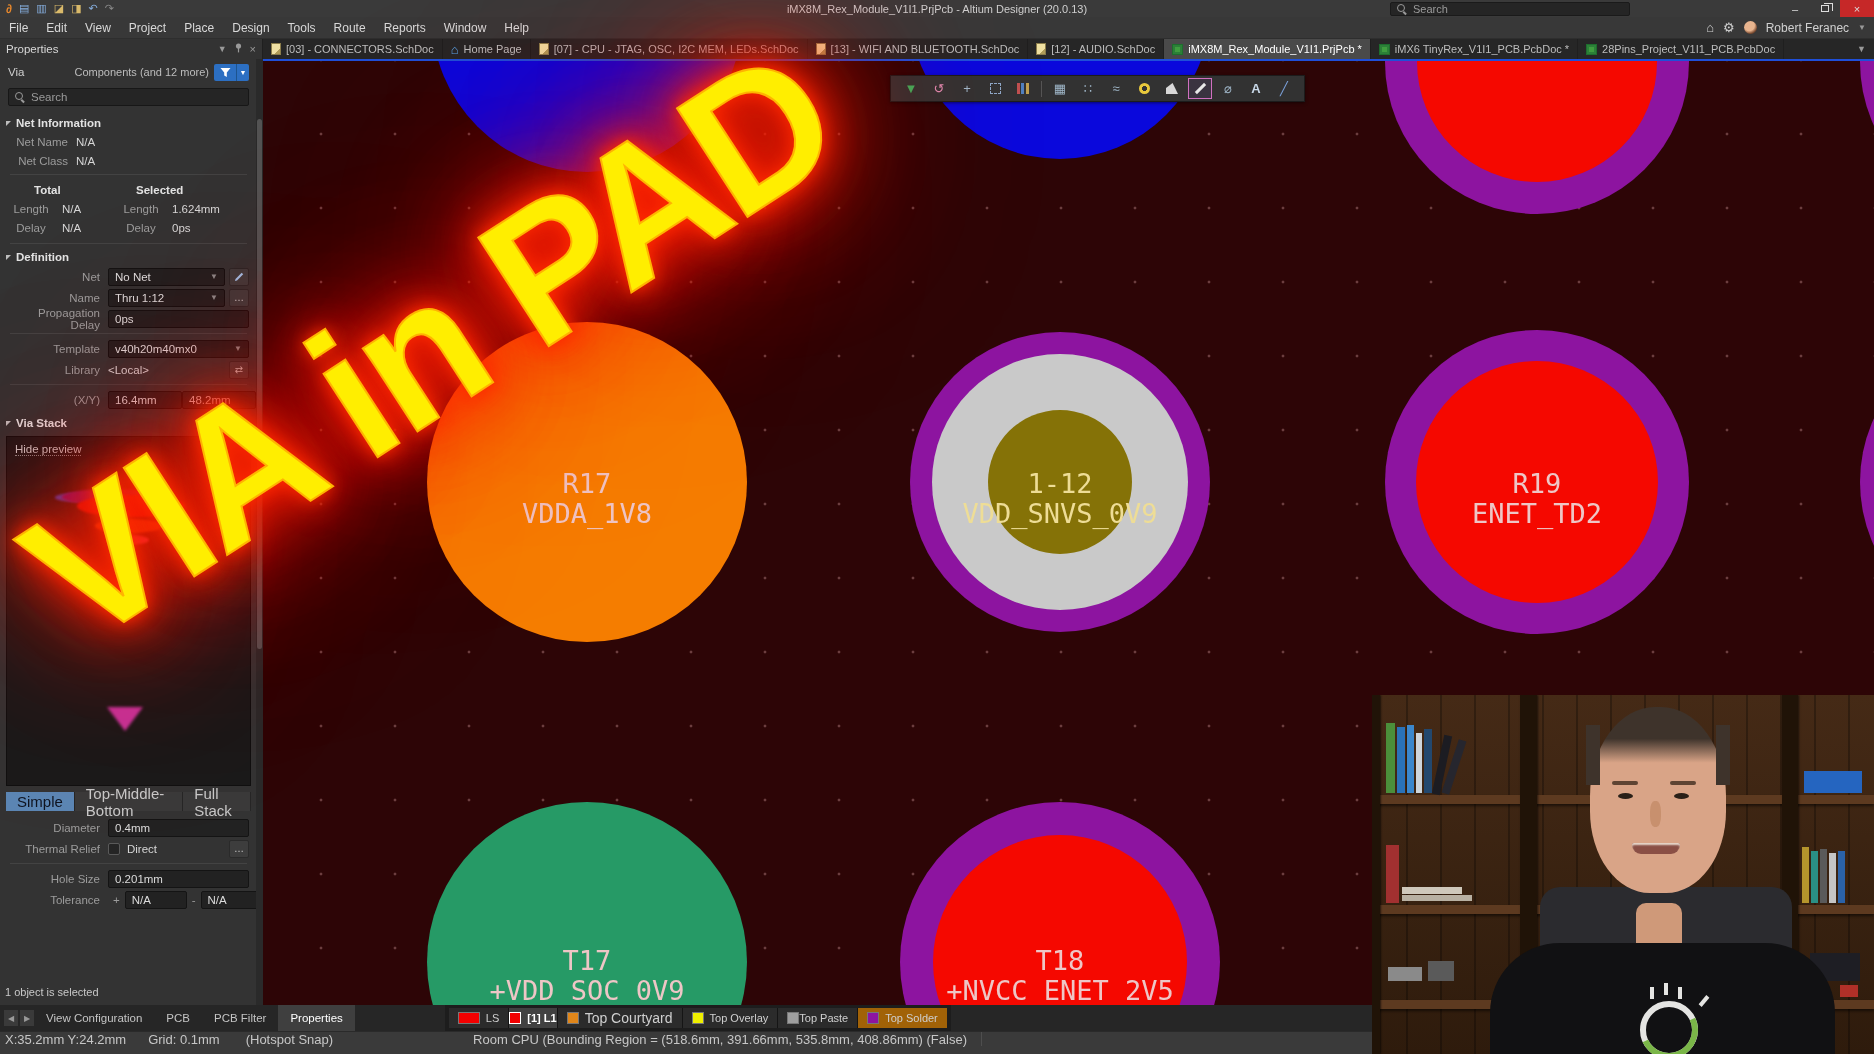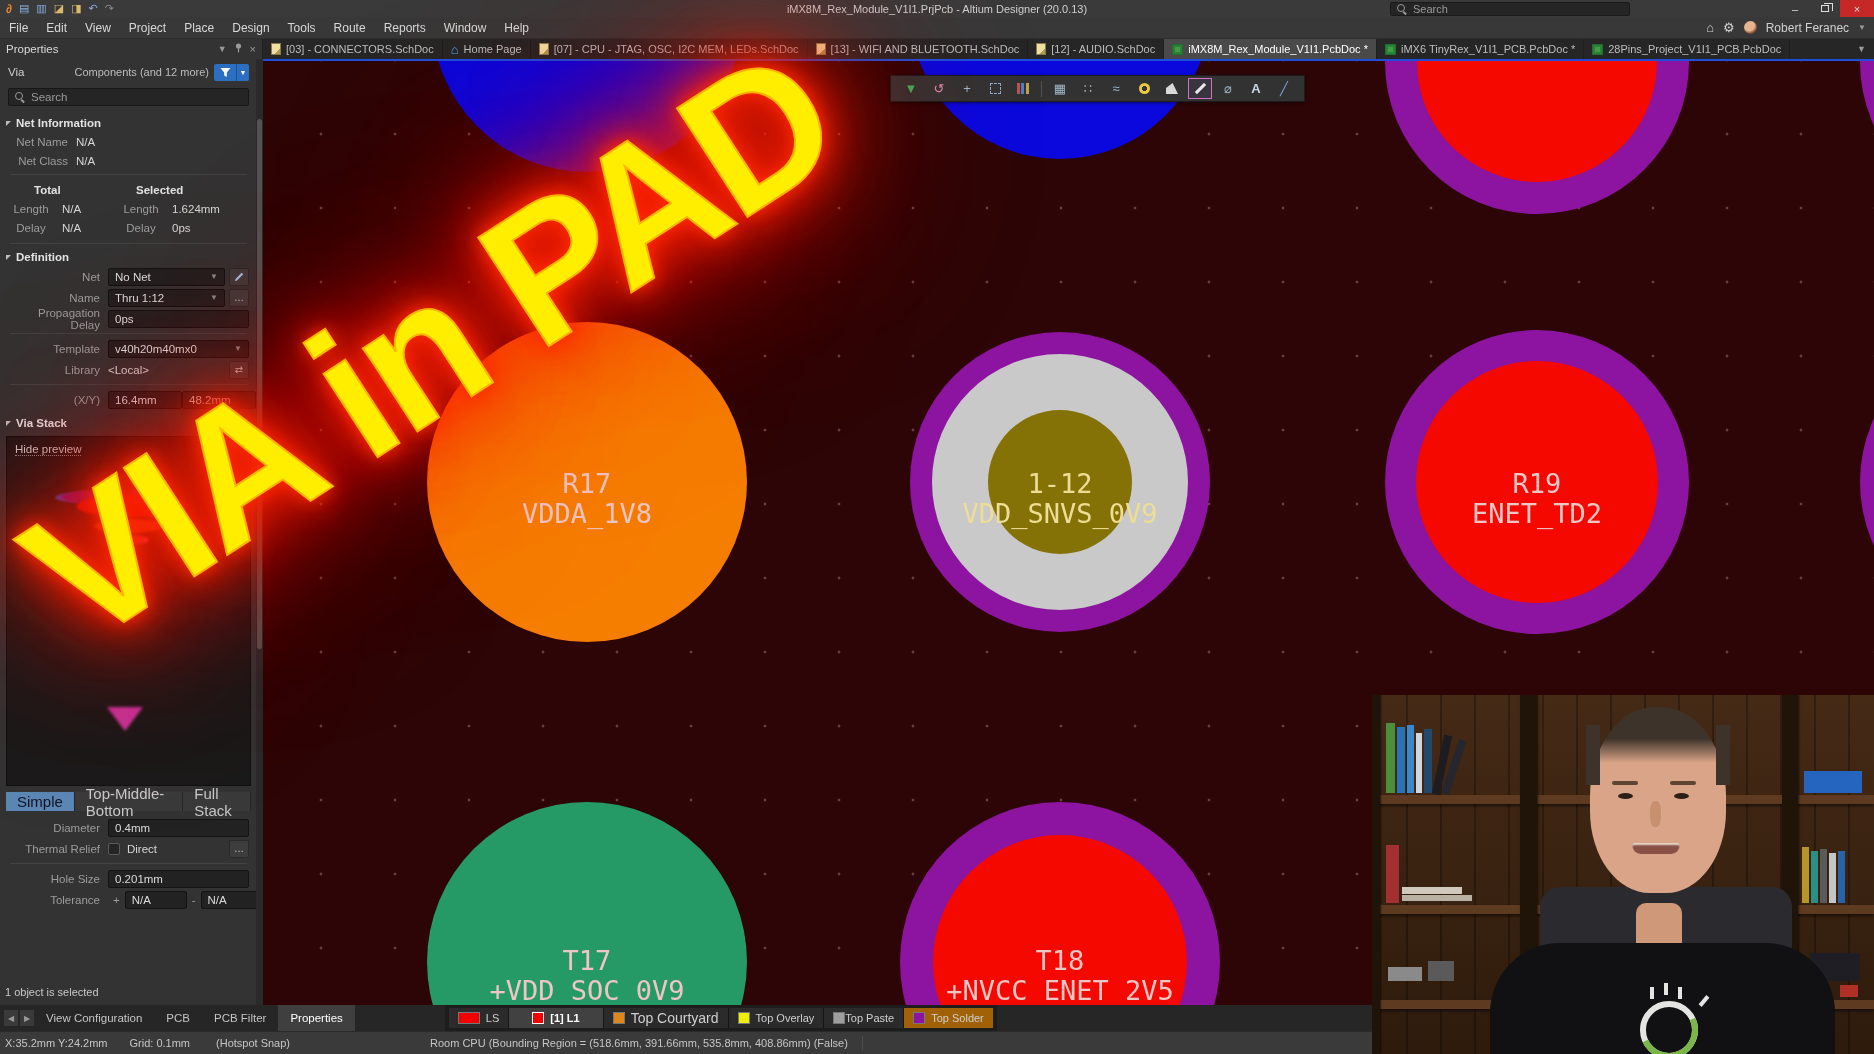--- a/index.html
+++ b/index.html
@@ -266,21 +266,21 @@
       <div class="doc-tab">
         <span class="ic-sch"></span>
         <span>[13] - WIFI AND BLUETOOTH.SchDoc</span>
       </div>
       <div class="doc-tab">
         <span class="ic-sch"></span>
         <span>[12] - AUDIO.SchDoc</span>
       </div>
       <div class="doc-tab active">
         <span class="ic-pcb"></span>
-        <span>iMX8M_Rex_Module_V1I1.PcbDoc *</span>
+        <span>iMX8M_Rex_Module_V1I1.PrjPcb *</span>
       </div>
       <div class="doc-tab">
         <span class="ic-pcb"></span>
         <span>iMX6 TinyRex_V1I1_PCB.PcbDoc *</span>
       </div>
       <div class="doc-tab">
         <span class="ic-pcb"></span>
         <span>28Pins_Project_V1I1_PCB.PcbDoc</span>
       </div>
       <span class="tabs-chevron">▼</span>
@@ -537,21 +537,21 @@
     <span style="padding:0 12px;font-size:11.5px;color:#c4c4c4;cursor:pointer">View Configuration</span>
     <span style="padding:0 12px;font-size:11.5px;color:#c4c4c4;cursor:pointer">PCB</span>
     <span style="padding:0 12px;font-size:11.5px;color:#c4c4c4;cursor:pointer">PCB Filter</span>
     <span style="padding:0 12px;font-size:11.5px;color:#fff;background:#3f3f3f;height:26px;display:flex;align-items:center;cursor:pointer">Properties</span>
 
     <div style="margin-left:90px;display:flex;align-items:center;height:26px;background:#1d1d1d;padding:0 4px">
       <span style="display:flex;align-items:center;gap:6px;height:20px;padding:0 9px;background:#2b2b2b;border-right:1px solid #151515;cursor:pointer">
         <span style="width: 22px; height: 12px; border: 1px solid rgb(119, 119, 119); background: rgb(242, 0, 0);"></span>
         <span style="font-size:11px;color:#cfcfcf">LS</span>
       </span>
-      <span style="display:flex;align-items:center;gap:6px;height:20px;padding:0 23px;background:#414141;border-right:1px solid #151515;cursor:pointer">
+      <span style="display:flex;align-items:center;gap:6px;height:20px;padding:0 0;background:#414141;border-right:1px solid #151515;cursor:pointer">
         <span style="width: 12px; height: 12px; border: 1px solid rgb(255, 255, 255); background: rgb(242, 0, 0);"></span>
         <span style="font-size:11px;color:#fff;font-weight:bold">[1] L1</span>
       </span>
       <span style="display:flex;align-items:center;gap:6px;height:20px;padding:0 9px;background:#2b2b2b;border-right:1px solid #151515;cursor:pointer">
         <span style="width: 12px; height: 12px; border: 1px solid rgb(119, 119, 119); background: rgb(224, 134, 26);"></span>
         <span style="font-size:14px;color:#cfcfcf">Top Courtyard</span>
       </span>
       <span style="display:flex;align-items:center;gap:6px;height:20px;padding:0 9px;background:#2b2b2b;border-right:1px solid #151515;cursor:pointer">
         <span style="width: 12px; height: 12px; border: 1px solid rgb(119, 119, 119); background: rgb(239, 239, 0);"></span>
         <span style="font-size:11px;color:#cfcfcf">Top Overlay</span>
@@ -560,21 +560,21 @@
         <span style="width: 12px; height: 12px; border: 1px solid rgb(119, 119, 119); background: rgb(158, 158, 158);"></span>
         <span style="font-size:11px;color:#cfcfcf">Top Paste</span>
       </span>
       <span style="display:flex;align-items:center;gap:6px;height:20px;padding:0 9px;background:#a16207;cursor:pointer">
         <span style="width: 12px; height: 12px; border: 1px solid rgb(119, 119, 119); background: rgb(141, 20, 160);"></span>
         <span style="font-size:11px;color:#cfcfcf">Top Solder</span>
       </span>
     </div>
   </div>
 
-  <div style="position:absolute;left:0;top:1031px;width:1874px;height:23px;background:#3a3a3a;border-top:1px solid #2a2a2a;display:flex;align-items:center;font-size:11px;color:#c6c6c6;z-index:20">
+  <div style="position:absolute;left:0;top:1031px;width:1874px;height:23px;background:#3a3a3a;border-top:1px solid #2a2a2a;display:flex;font-size:13px;color:#c6c6c6;z-index:20">
     <span style="margin-left:5px">X:35.2mm Y:24.2mm</span>
     <span style="margin-left:22px">Grid: 0.1mm</span>
     <span style="margin-left:26px">(Hotspot Snap)</span>
     <span style="margin-left:140px">Room CPU (Bounding Region = (518.6mm, 391.66mm, 535.8mm, 408.86mm) (False)</span>
     <span style="margin-left:14px;width:1px;height:14px;background:#4e4e4e"></span>
   </div>
 
   <div class="via-overlay">VIA in PAD</div>
 
   <div class="webcam">

